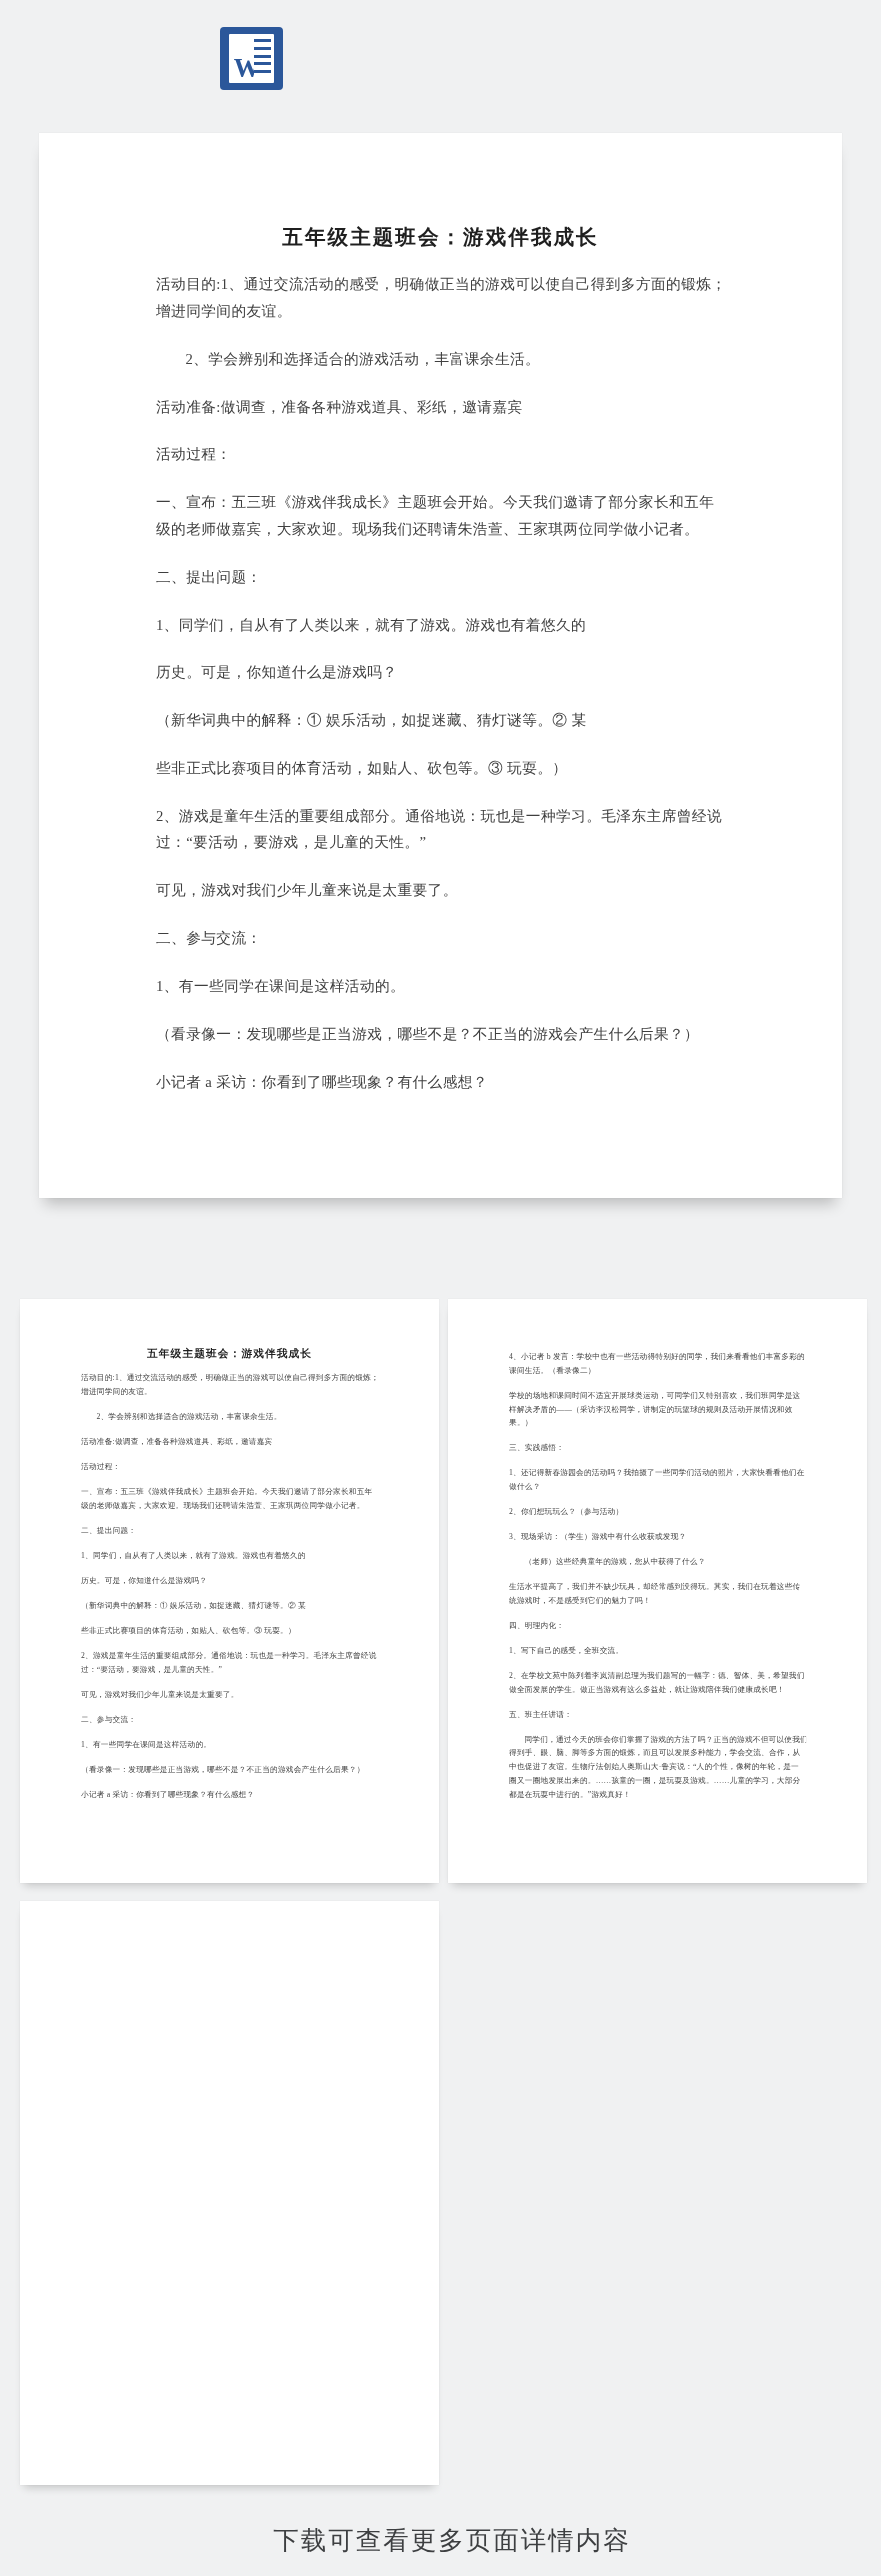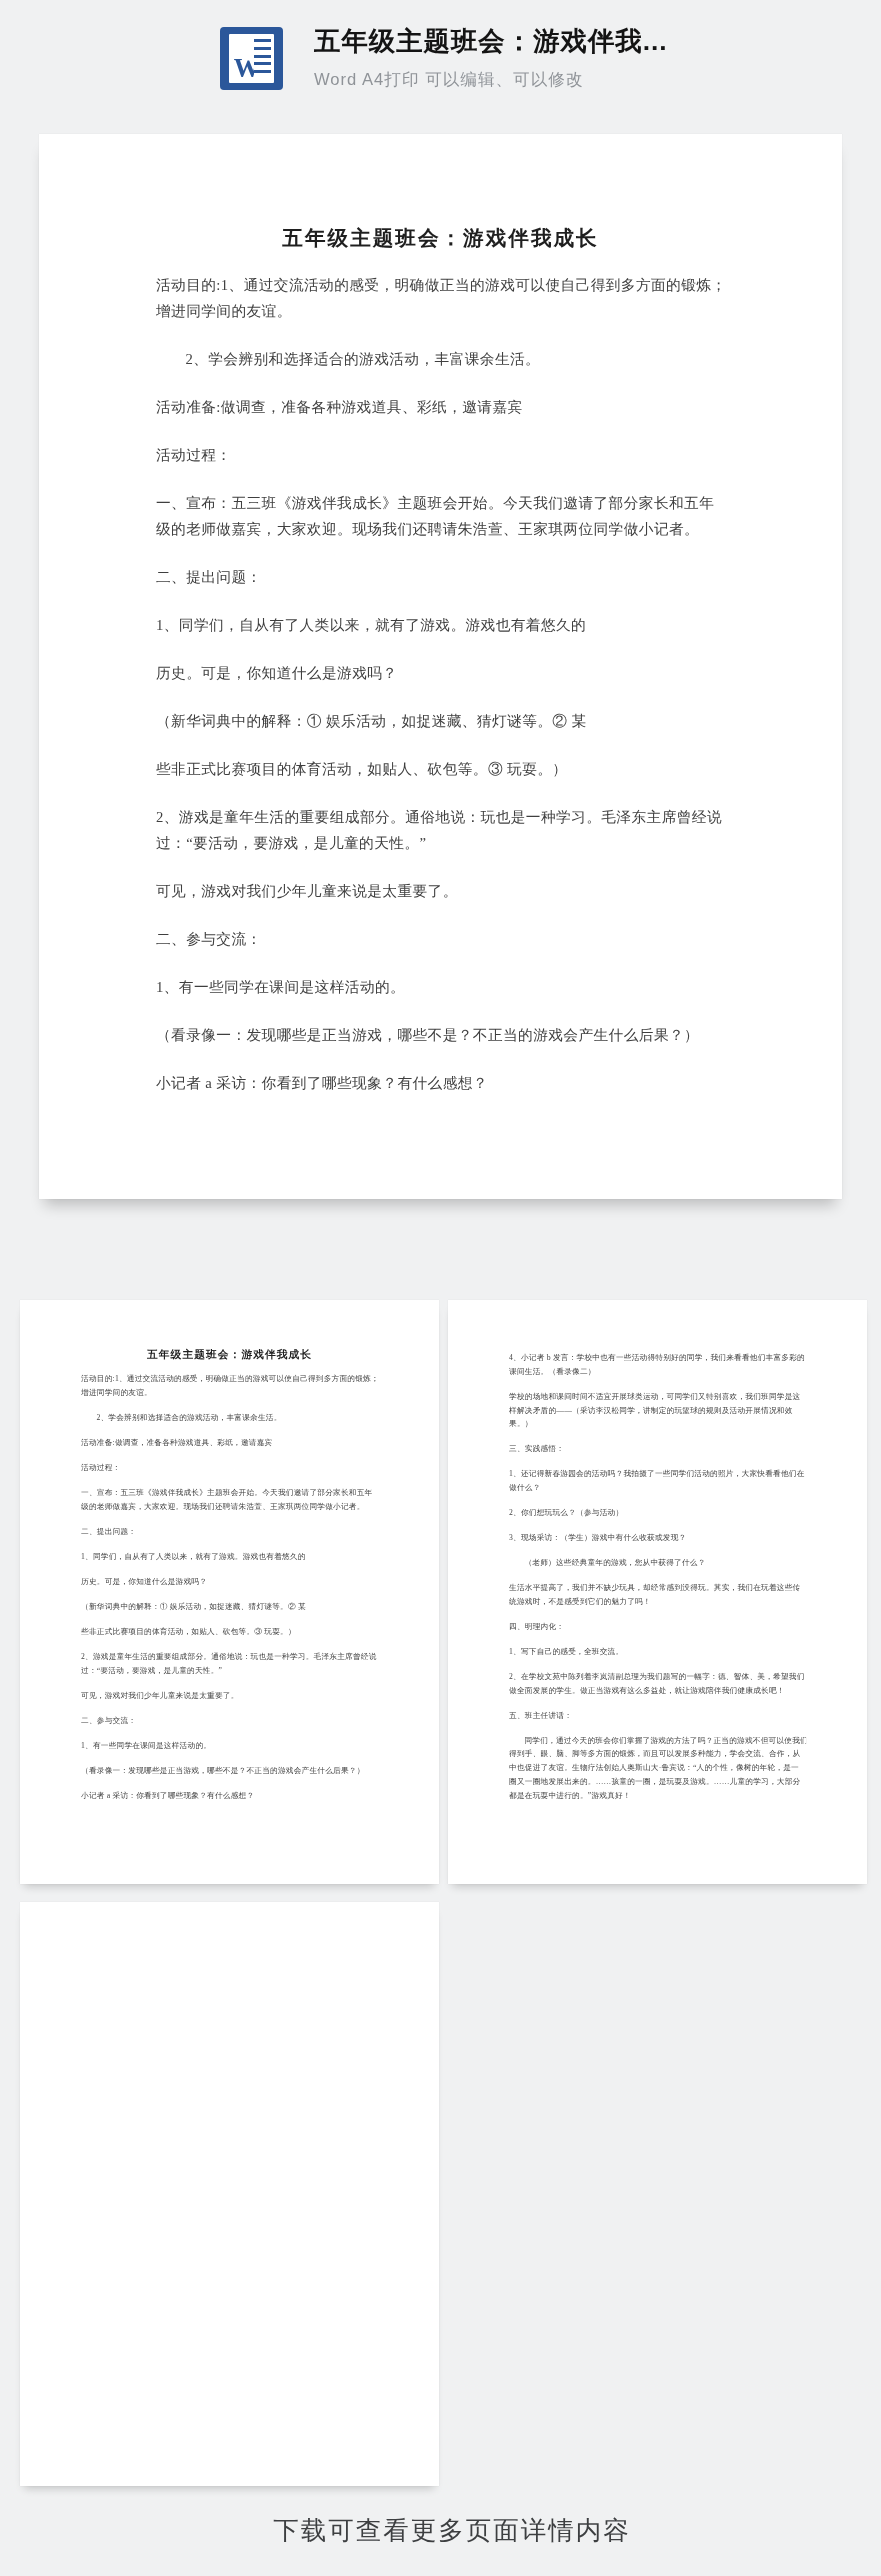--- a/index.html
+++ b/index.html
@@ -56,36 +56,32 @@
     display:grid;grid-template-columns:419px 419px;gap:17.6px 9.8px;
     margin:101px 0 0 19.6px;width:848px;
   }
   .thumb{
     width:419px;height:584px;overflow:hidden;background:#ffffff;position:relative;
     box-shadow:0 6.9px 8.8px -3.9px rgba(0,0,0,0.20),0 0 1px rgba(0,0,0,0.10);
   }
   .thumb .sheet{transform:scale(0.522);transform-origin:0 0;height:1117px;}
 
   
-  .footer{margin-top:27px;text-align:center;padding-left:23px;}
+  .footer{margin-top:38px;text-align:center;padding-left:23px;}
   .footer-note{font-size:25.5px;color:#3d3f41;letter-spacing:2px;}
 </style>
 </head>
 <body>
 
 <div class="header">
   <div class="word-icon">
     <div class="wi-page">
       <span class="wi-letter">W</span>
       <span class="wi-lines"></span>
     </div>
-  </div>
-  <div class="header-text">
-    <h1 class="header-title">五年级主题班会：游戏伴我...</h1>
-    <div class="header-subtitle">Word A4打印 可以编辑、可以修改</div>
   </div>
 </div>
 
 <div class="preview">
   <div class="sheet">
     <h2 class="doc-title">五年级主题班会：游戏伴我成长</h2>
     <div class="doc-body">
 
     <p class="line">活动目的:1、通过交流活动的感受，明确做正当的游戏可以使自己得到多方面的锻炼；</p>
         <p class="line cont">增进同学间的友谊。</p>

